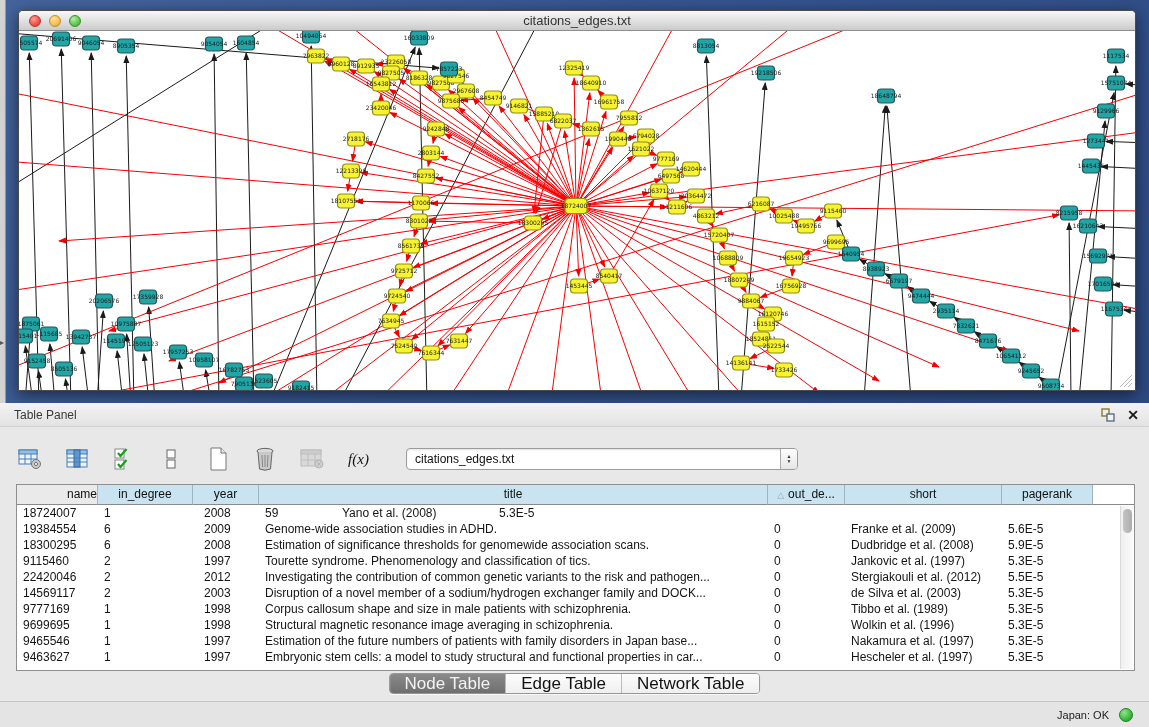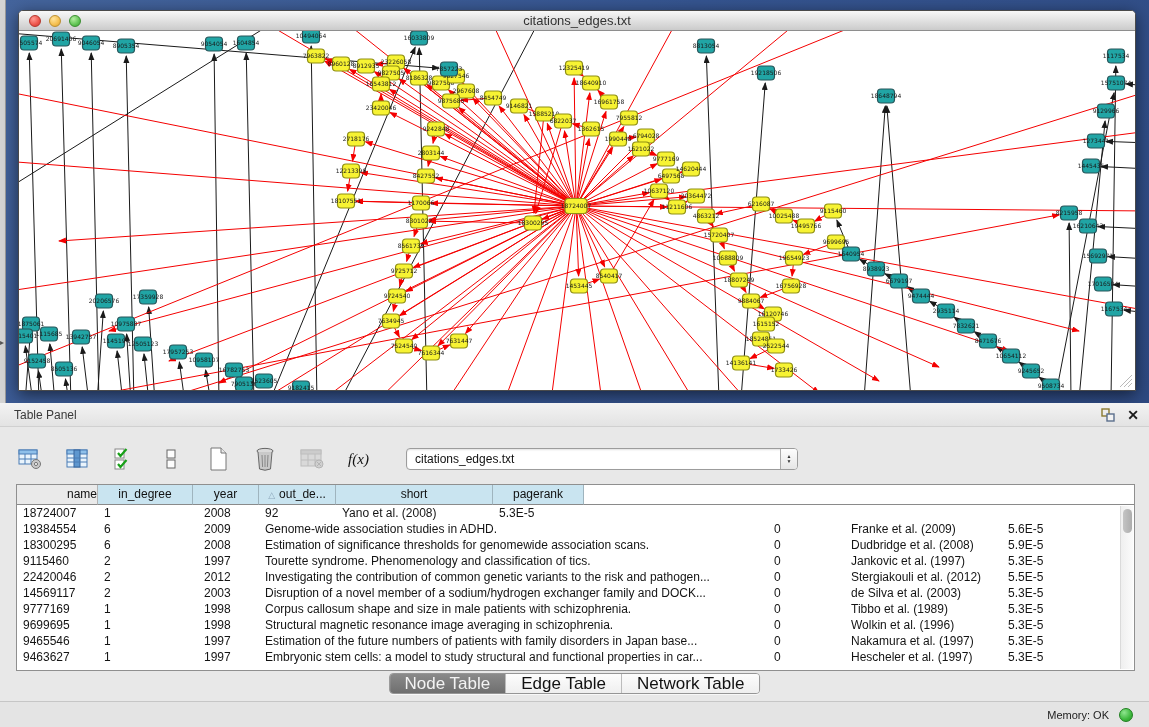--- a/index.html
+++ b/index.html
@@ -843,31 +843,32 @@
           <span>▼</span>
         </span>
     </div>
   </div>
 
   <div class="twrap">
     <div class="thead">
         <div class="th gray" style="width: 81px;"><span>name</span></div>
         <div class="th" style="width: 95px;"><span>in_degree</span></div>
         <div class="th" style="width: 66px;"><span>year</span></div>
+        <div class="th" style="width: 509px;"><span>title</span></div>
         <div class="th" style="width: 77px;"><span class="sortmark">△</span><span>out_de...</span></div>
         <div class="th" style="width: 157px;"><span>short</span></div>
         <div class="th" style="width: 91px;"><span>pagerank</span></div>
         <div class="th fill"></div>
       </div>
     <div class="tbody">
         <div class="tr">
           <div class="td" style="width: 81px;">18724007</div>
           <div class="td" style="width: 95px;">1</div>
           <div class="td" style="width: 66px;">2008</div>
-          <div class="td" style="width: 77px;">92</div>
+          <div class="td" style="width: 77px;">59</div>
           <div class="td" style="width: 157px;">Yano et al. (2008)</div>
           <div class="td" style="width: 91px;">5.3E-5</div>
         </div>
         <div class="tr">
           <div class="td" style="width: 81px;">19384554</div>
           <div class="td" style="width: 95px;">6</div>
           <div class="td" style="width: 66px;">2009</div>
           <div class="td" style="width: 509px;">Genome-wide association studies in ADHD.</div>
           <div class="td" style="width: 77px;">0</div>
           <div class="td" style="width: 157px;">Franke et al. (2009)</div>
@@ -951,16 +952,16 @@
     </div>
   </div>
 
   <div class="tabs">
       <div class="tab active">Node Table</div>
       <div class="tab">Edge Table</div>
       <div class="tab">Network Table</div>
     </div>
 
   <div class="statusbar">
-    <span class="mem">Memory: OK</span>
+    <span class="mem">Japan: OK</span>
     <span class="memdot"></span>
   </div>
 </div>
 
 </body></html>

